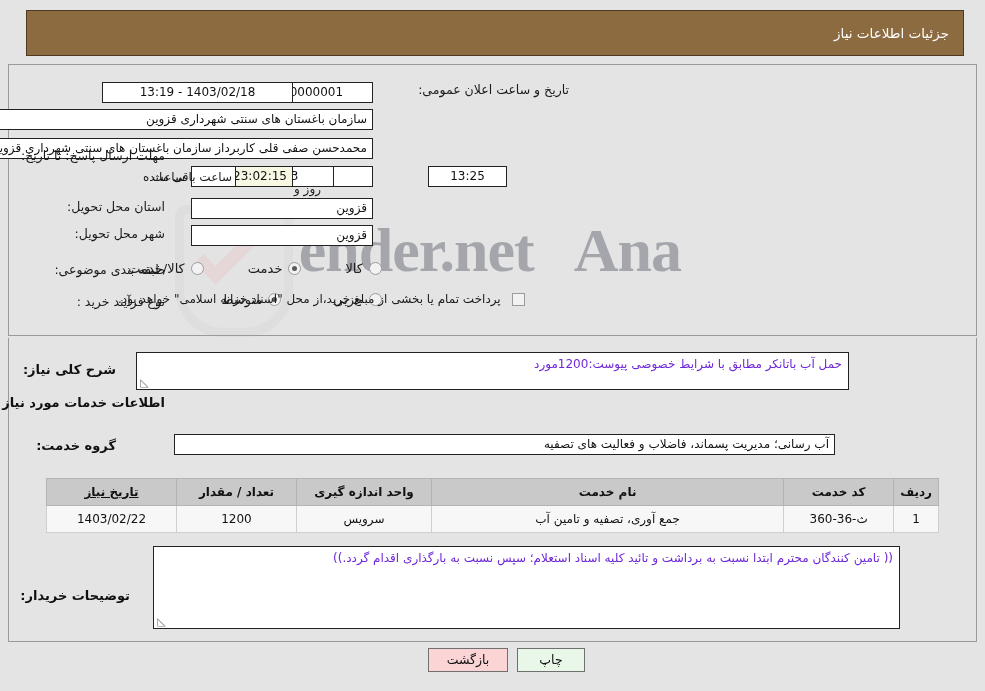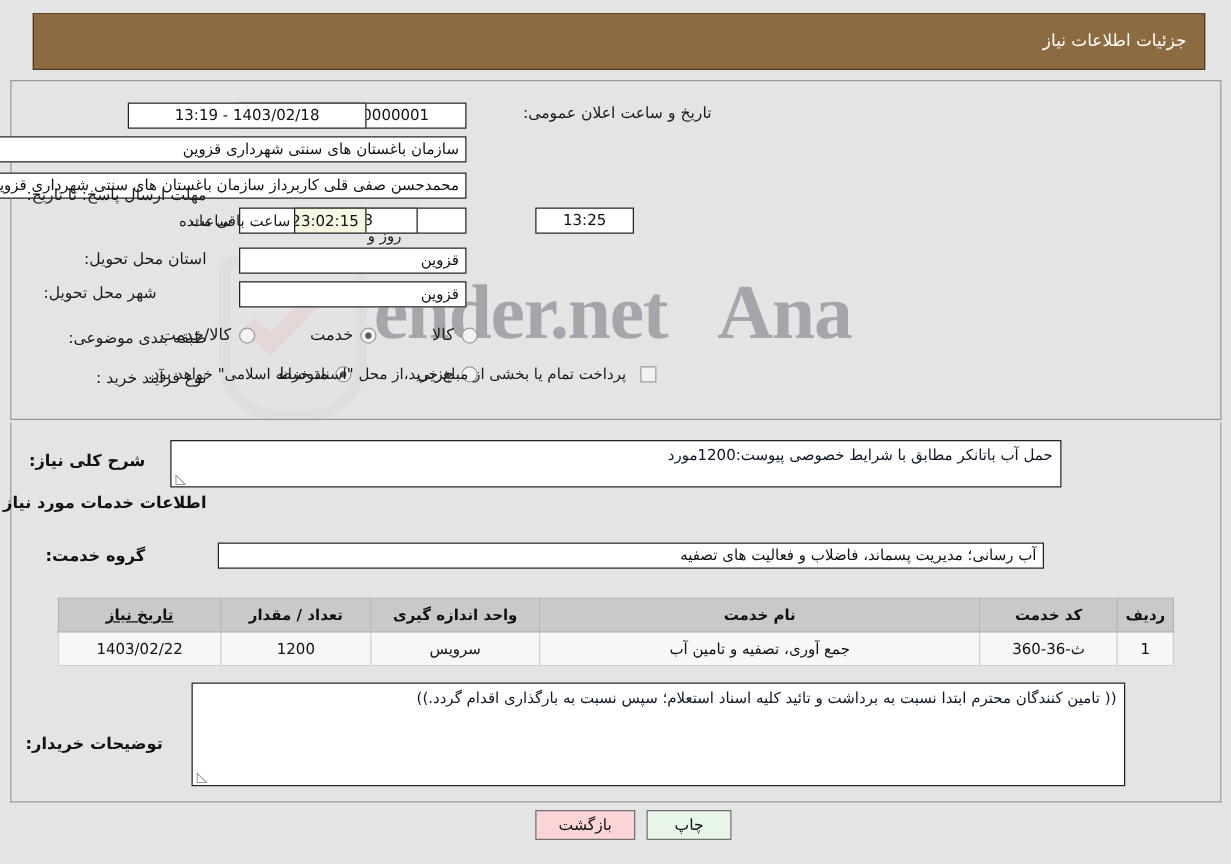--- a/index.html
+++ b/index.html
@@ -169,21 +169,21 @@
   
   .ta {
     position: absolute;
     border: 1px solid #222;
     background: #fff;
     z-index: 3;
     overflow: hidden;
   }
   .ta .ta-text {
     font-size: 12px;
-    color: #0f172a;
+    color: #6d28d9;
     padding: 3px 6px 0 6px;
     line-height: 16px;
     text-align: right;
     white-space: nowrap;
   }
   .ta .grip {
     position: absolute;
     left: 2px; bottom: 1px;
     width: 11px; height: 11px;
     color: #7a7a7a;
@@ -285,21 +285,21 @@
   <div class="fld center" style="position:absolute; right:651px; left:327px; top:166px; width:79px; z-index:3;">3</div>
   <span class="small-lbl" style="position:absolute; left:294px; top:182px; z-index:3;">روز و</span>
   <div class="fld cream center" style="position:absolute; left:235px; top:166px; width:58px; z-index:3;">23:02:15</div>
   <span class="small-lbl" style="position:absolute; left:143px; top:170px; z-index:3;">ساعت باقی مانده</span>
 
   <div class="frow" style="right:820px; top:199px;">
     <span class="lbl">استان محل تحویل:</span>
   </div>
   <div class="fld right" style="position:absolute; right:612px; top:198px; width:182px; z-index:3;">قزوین</div>
 
-  <div class="frow" style="right:860px; top:226px;">
+  <div class="frow" style="right:820px; top:226px;">
     <span class="lbl">شهر محل تحویل:</span>
   </div>
   <div class="fld right" style="position:absolute; right:612px; top:225px; width:182px; z-index:3;">قزوین</div>
 
   <div class="frow" style="right:820px; top:262px;">
     <span class="lbl">طبقه بندی موضوعی:</span>
   </div>
   <div style="position:absolute; right:603px; top:261px; display:flex; align-items:center; gap:44px; z-index:3;">
     <div class="radio-opt">
       <span class="radio"></span>

